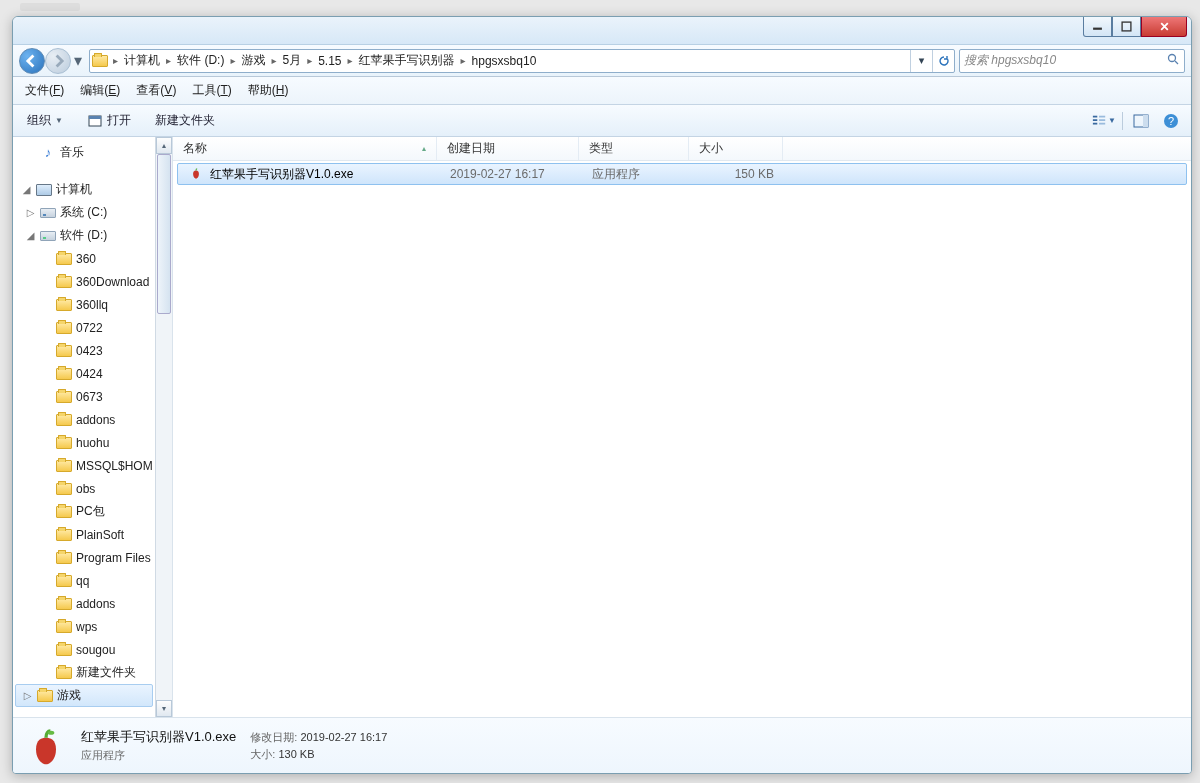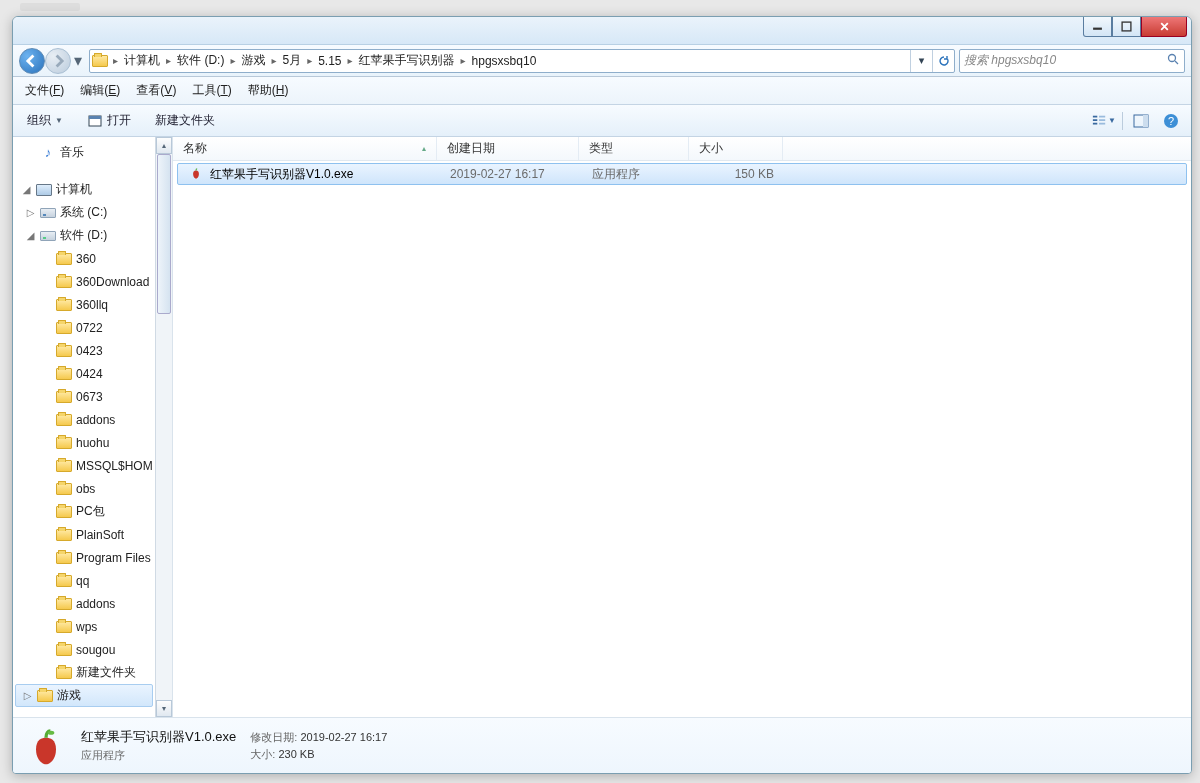--- a/index.html
+++ b/index.html
@@ -445,18 +445,18 @@
           <ellipse cx="15" cy="4" rx="2" ry="1.2" fill="#6b4"></ellipse>
         </svg>
     </div>
     <div class="details-text">
       <div class="details-title">红苹果手写识别器V1.0.exe</div>
       <div class="details-sub">应用程序</div>
     </div>
     <div class="details-meta">
       <div class="meta-col">
         <div><span>修改日期:</span> <b>2019-02-27 16:17</b></div>
-        <div><span>大小:</span> <b>230 KB</b></div>
+        <div><span>大小:</span> <b>130 KB</b></div>
       </div>
     </div>
   </div>
 
 </div>
 
 </body></html>

